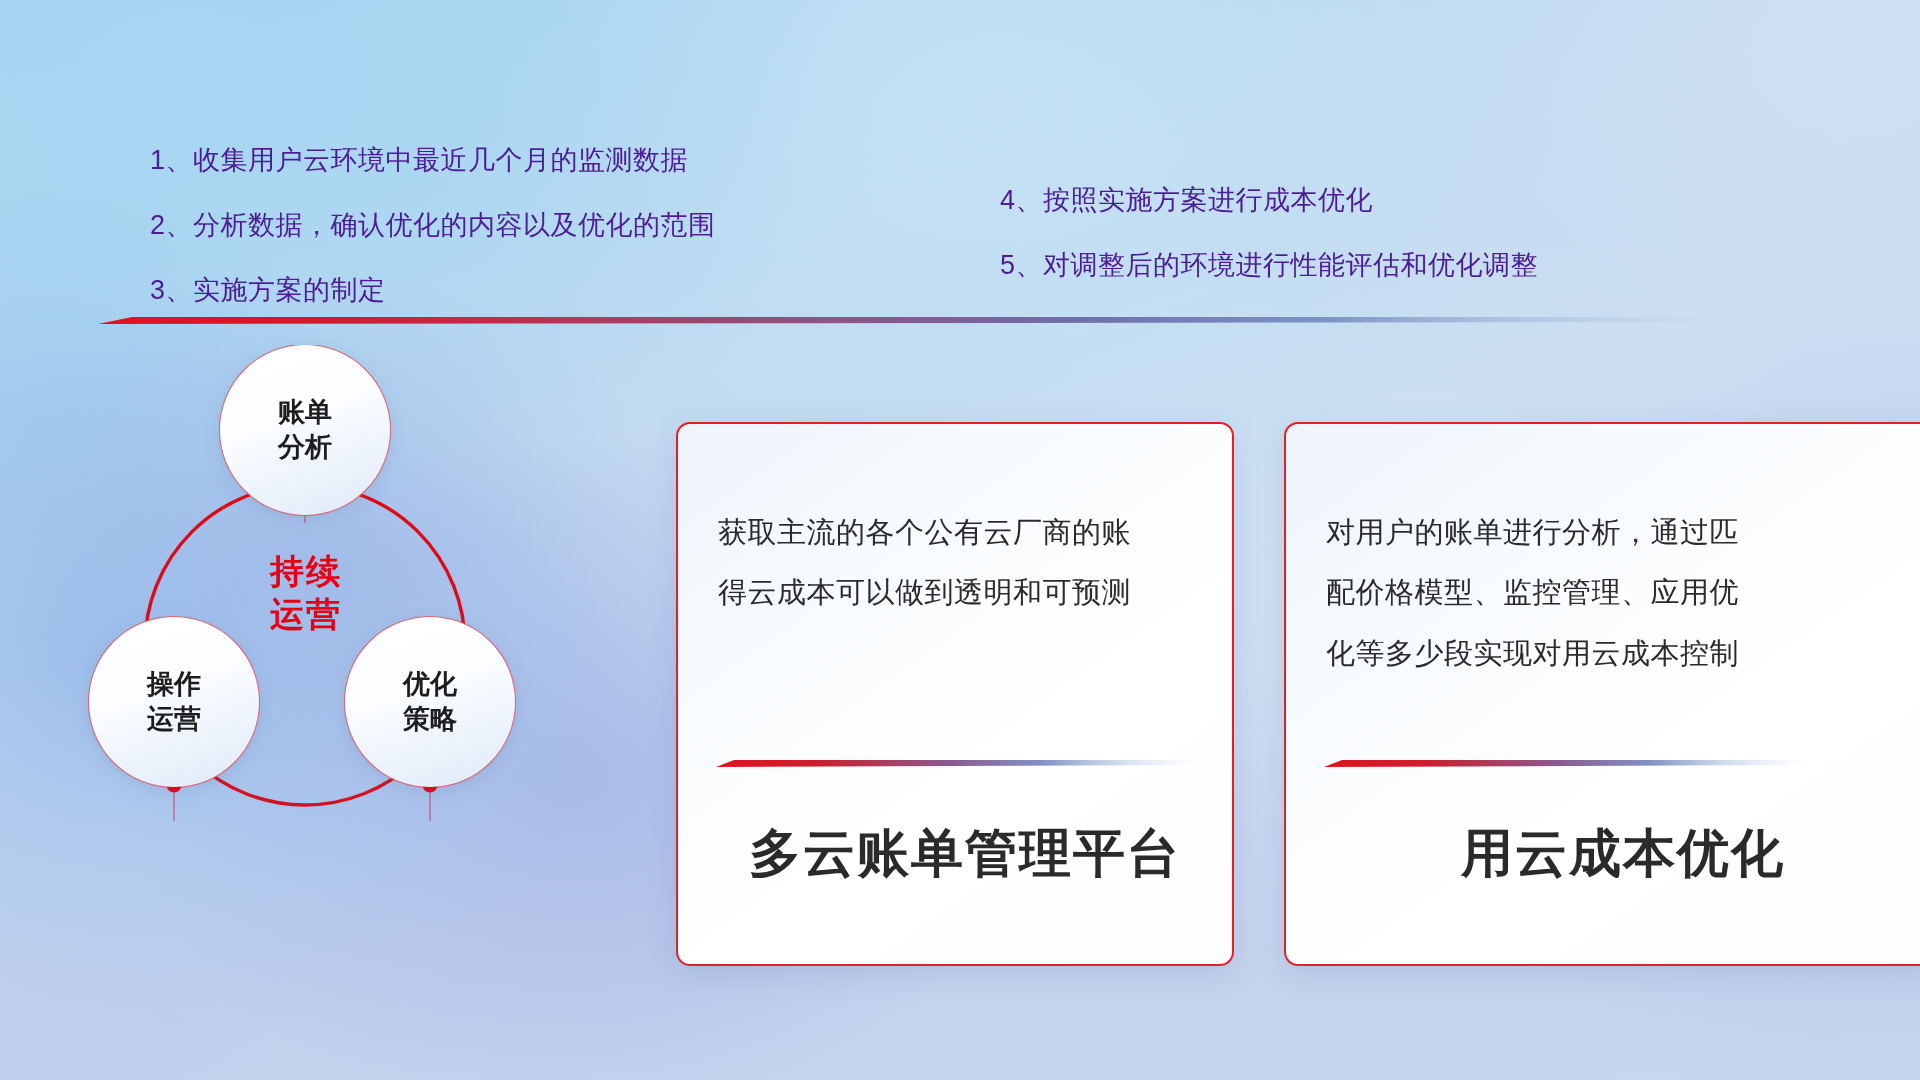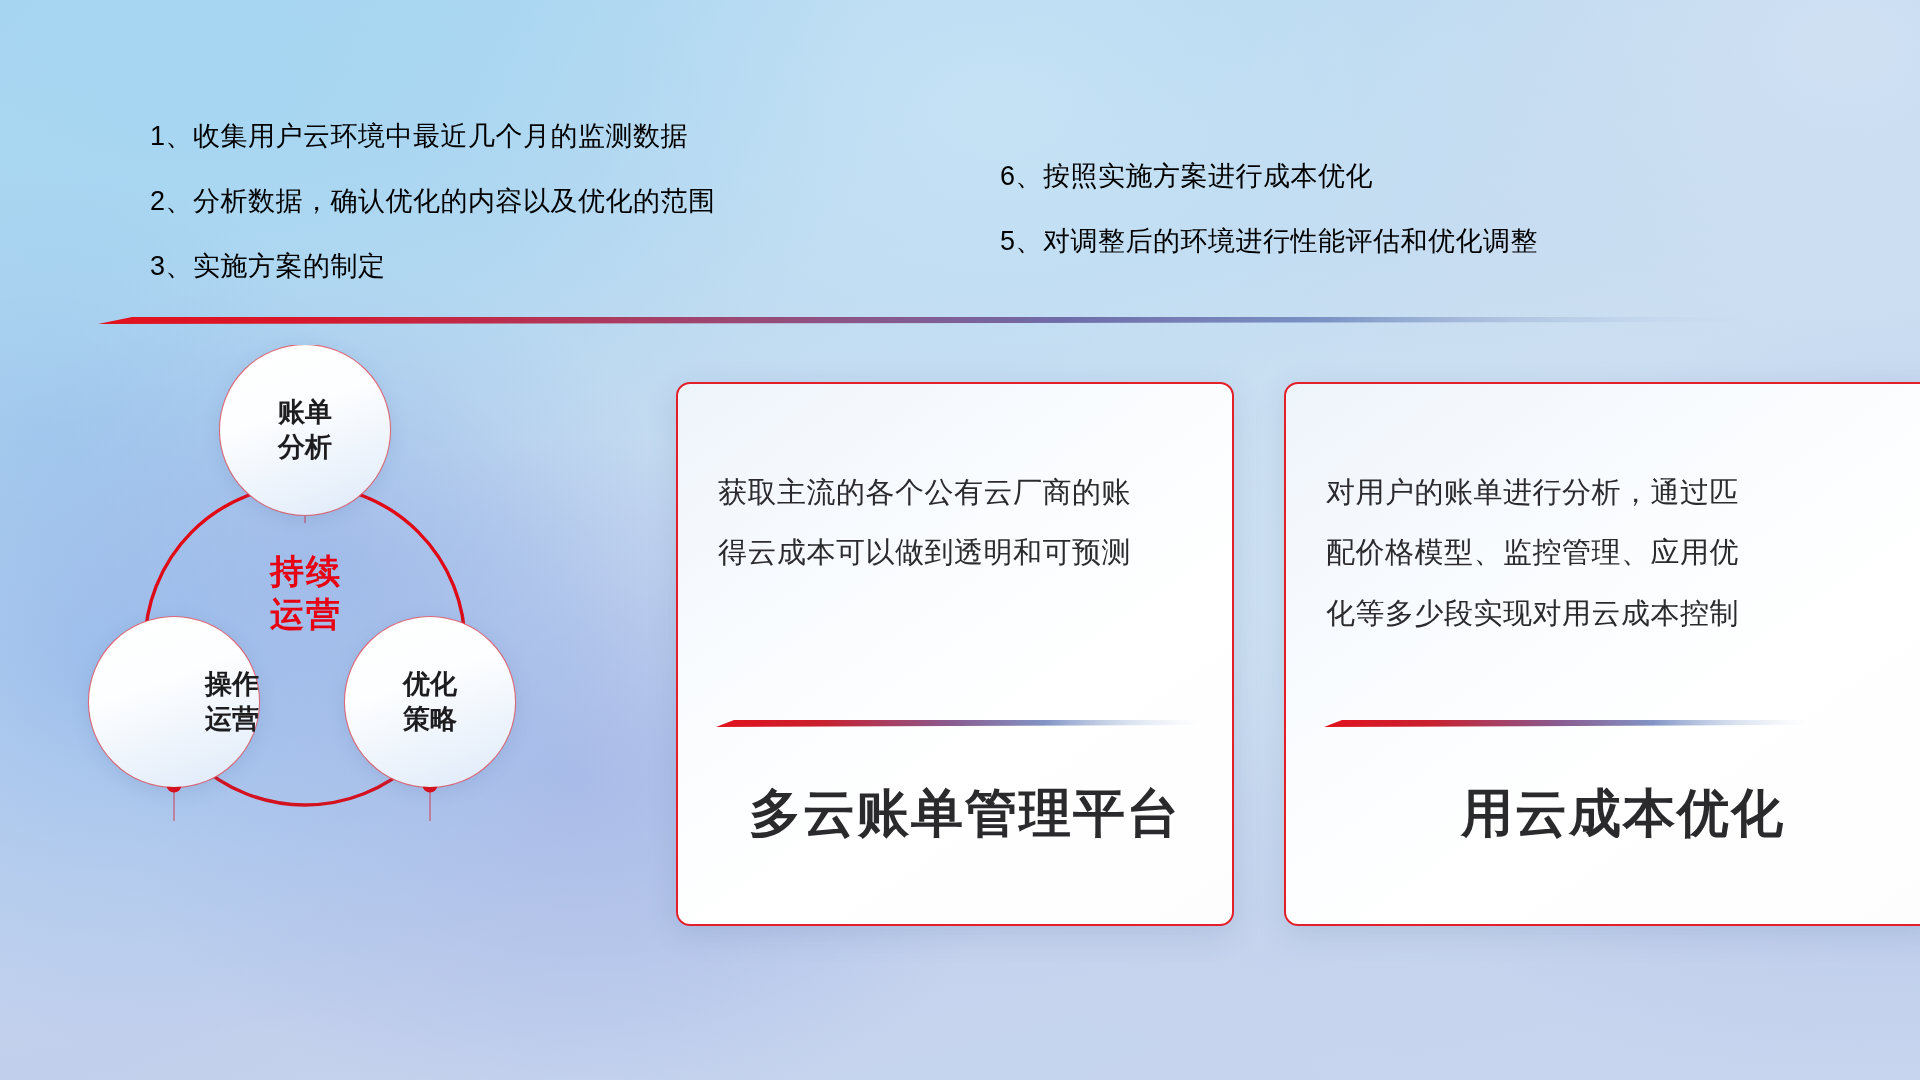--- a/index.html
+++ b/index.html
@@ -34,24 +34,25 @@
     position: absolute;
     inset: 0;
     background:
       radial-gradient(ellipse 520px 420px at 17% 52%, rgba(150,176,230,0.55) 0%, rgba(150,176,230,0) 70%),
       radial-gradient(ellipse 430px 380px at 2% 40%, rgba(142,190,235,0.45) 0%, rgba(142,190,235,0) 72%);
   }
 
   
   .steps {
     position: absolute;
-    color: #000000;
+    color: #4c1d95;
     font-size: 27px;
     letter-spacing: 0.5px;
     white-space: nowrap;
+    margin-top: 24px;
   }
   .steps .step-line { margin-bottom: 29px; }
   #steps-left  { left: 150px; top: 118px; }
   #steps-right { left: 1000px; top: 158px; }
 
   
   #divider {
     position: absolute;
     left: 98px;
     top: 315px;
@@ -75,21 +76,21 @@
     display: flex;
     align-items: center;
     justify-content: center;
     text-align: center;
     color: #1d1d1f;
     font-weight: 700;
     font-size: 27px;
     line-height: 1.28;
   }
   #bubble-top     { left: 137px; top: 0px;   width: 170px; height: 170px; }
-  #bubble-left    { left: 6px;   top: 272px; width: 170px; height: 170px; justify-content: flex-end; }
+  #bubble-left    { left: 6px;   top: 272px; width: 170px; height: 170px; }
   #bubble-right   { left: 262px; top: 272px; width: 170px; height: 170px; }
   #center-label {
     position: absolute;
     left: 118px;
     top: 205px;
     width: 210px;
     text-align: center;
     color: #e60012;
     font-weight: 800;
     font-size: 34px;
@@ -99,20 +100,21 @@
 
   
   .card {
     position: absolute;
     border: 2px solid #e3202a;
     border-radius: 14px;
     background: linear-gradient(145deg, #eef4fb 0%, #f8fbfe 30%, #ffffff 62%, #fdfdfe 100%);
     box-shadow: 0 8px 30px rgba(70,100,150,0.16);
     box-sizing: border-box;
     overflow: hidden;
+    margin-top: 40px;
   }
   #card-left  { left: 676px;  top: 382px; width: 558px; height: 544px; }
   #card-right { left: 1284px; top: 382px; width: 658px; height: 544px; }
 
   .card-body {
     position: absolute;
     left: 40px;
     right: 36px;
     top: 78px;
     color: #2b2b2e;
@@ -146,21 +148,21 @@
 <div id="bg-base"></div>
 <div id="bg-soft"></div>
 
 <div class="steps" id="steps-left">
   <div class="step-line">1、收集用户云环境中最近几个月的监测数据</div>
   <div class="step-line">2、分析数据，确认优化的内容以及优化的范围</div>
   <div class="step-line">3、实施方案的制定</div>
 </div>
 
 <div class="steps" id="steps-right">
-  <div class="step-line">6、按照实施方案进行成本优化</div>
+  <div class="step-line">4、按照实施方案进行成本优化</div>
   <div class="step-line">5、对调整后的环境进行性能评估和优化调整</div>
 </div>
 
 <svg id="divider" viewBox="0 0 1660 10" preserveAspectRatio="none">
   <defs>
     <linearGradient id="divGrad" x1="0" y1="0" x2="1" y2="0">
       <stop offset="0%" stop-color="#e2121f"></stop>
       <stop offset="12%" stop-color="#d8172a"></stop>
       <stop offset="38%" stop-color="#9b4873"></stop>
       <stop offset="58%" stop-color="#6f6ca8"></stop>

